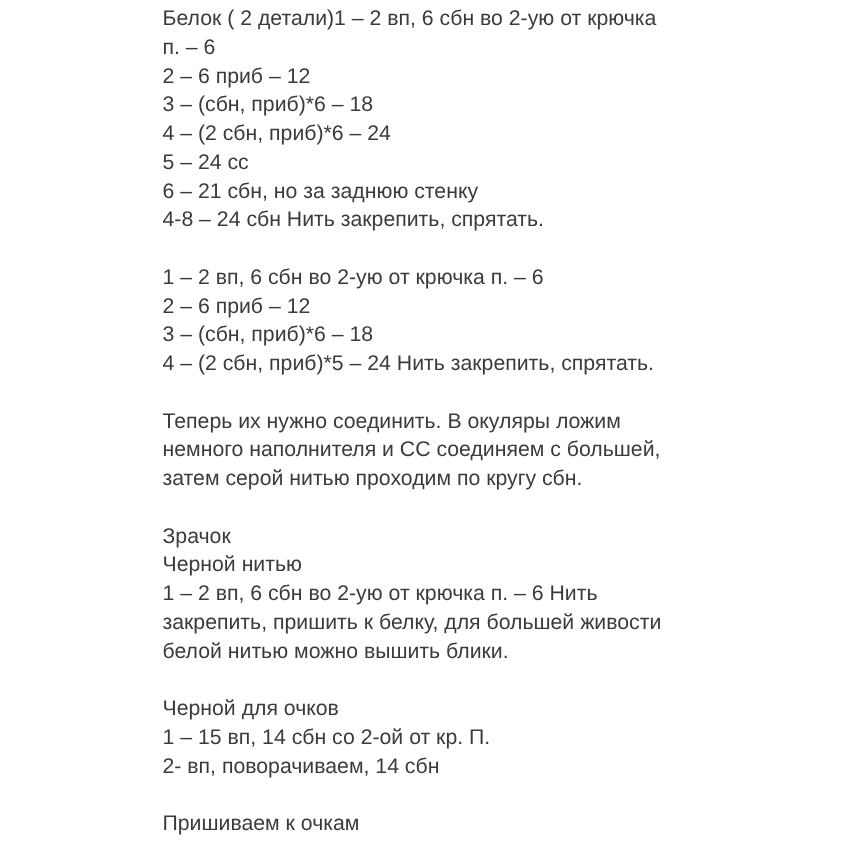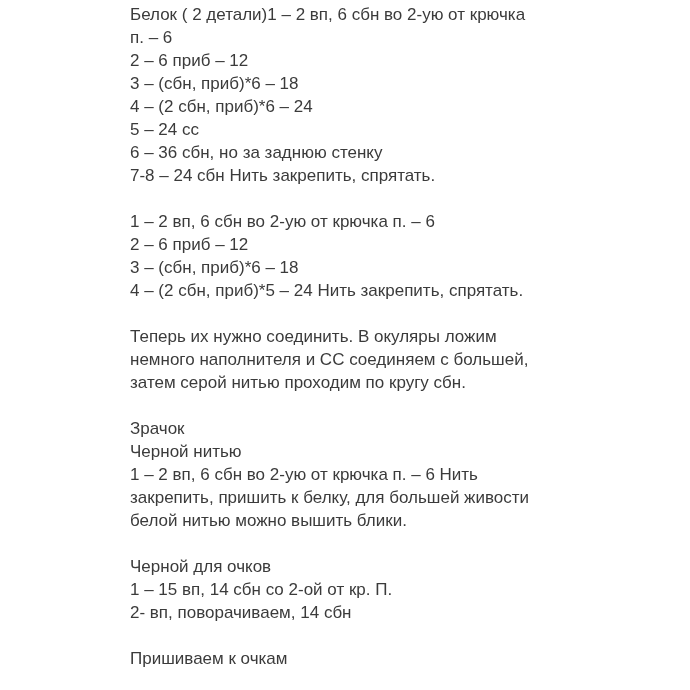--- a/index.html
+++ b/index.html
@@ -35,22 +35,22 @@
 
 <div class="page">
 
   <div class="para">
     <div class="line">Белок ( 2 детали)1 – 2 вп, 6 сбн во 2-ую от крючка</div>
     <div class="line">п. – 6</div>
     <div class="line">2 – 6 приб – 12</div>
     <div class="line">3 – (сбн, приб)*6 – 18</div>
     <div class="line">4 – (2 сбн, приб)*6 – 24</div>
     <div class="line">5 – 24 сс</div>
-    <div class="line">6 – 36 сбн, но за заднюю стенку</div>
-    <div class="line">7-8 – 24 сбн Нить закрепить, спрятать.</div>
+    <div class="line">6 – 21 сбн, но за заднюю стенку</div>
+    <div class="line">4-8 – 24 сбн Нить закрепить, спрятать.</div>
   </div>
 
   <div class="para">
     <div class="line">1 – 2 вп, 6 сбн во 2-ую от крючка п. – 6</div>
     <div class="line">2 – 6 приб – 12</div>
     <div class="line">3 – (сбн, приб)*6 – 18</div>
     <div class="line">4 – (2 сбн, приб)*5 – 24 Нить закрепить, спрятать.</div>
   </div>
 
   <div class="para">

